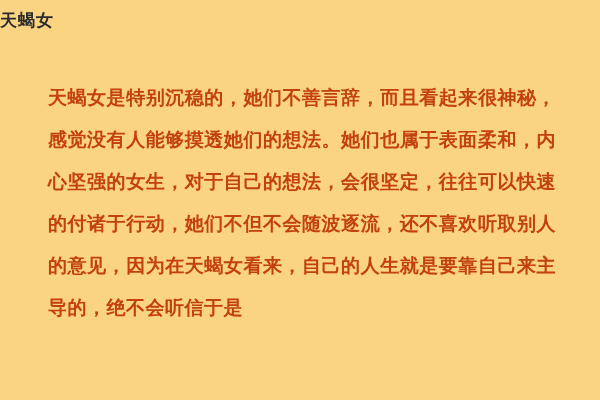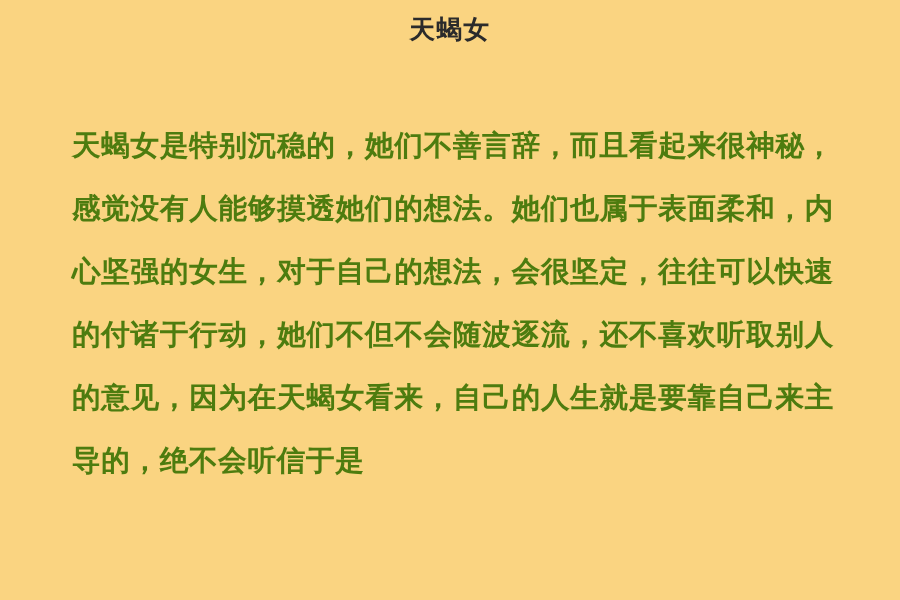--- a/index.html
+++ b/index.html
@@ -18,35 +18,34 @@
     width: 600px;
     height: 400px;
     box-sizing: border-box;
     background: #fad481;
   }
   .title {
     position: absolute;
     top: 8px;
     left: 0;
     width: 100%;
-    text-align: center;
     font-size: 17px;
     font-weight: bold;
     color: #2b2b2b;
     letter-spacing: 1px;
     line-height: 24px;
   }
   .body-text {
     position: absolute;
     top: 76px;
     left: 48px;
     width: 508px;
     font-size: 19px;
     font-weight: bold;
-    color: #4d7c0f;
+    color: #c2410c;
     line-height: 42px;
     text-align: justify;
     text-justify: inter-ideograph;
     letter-spacing: 0.5px;
     word-break: break-all;
   }
 </style>
 </head>
 <body>
 

